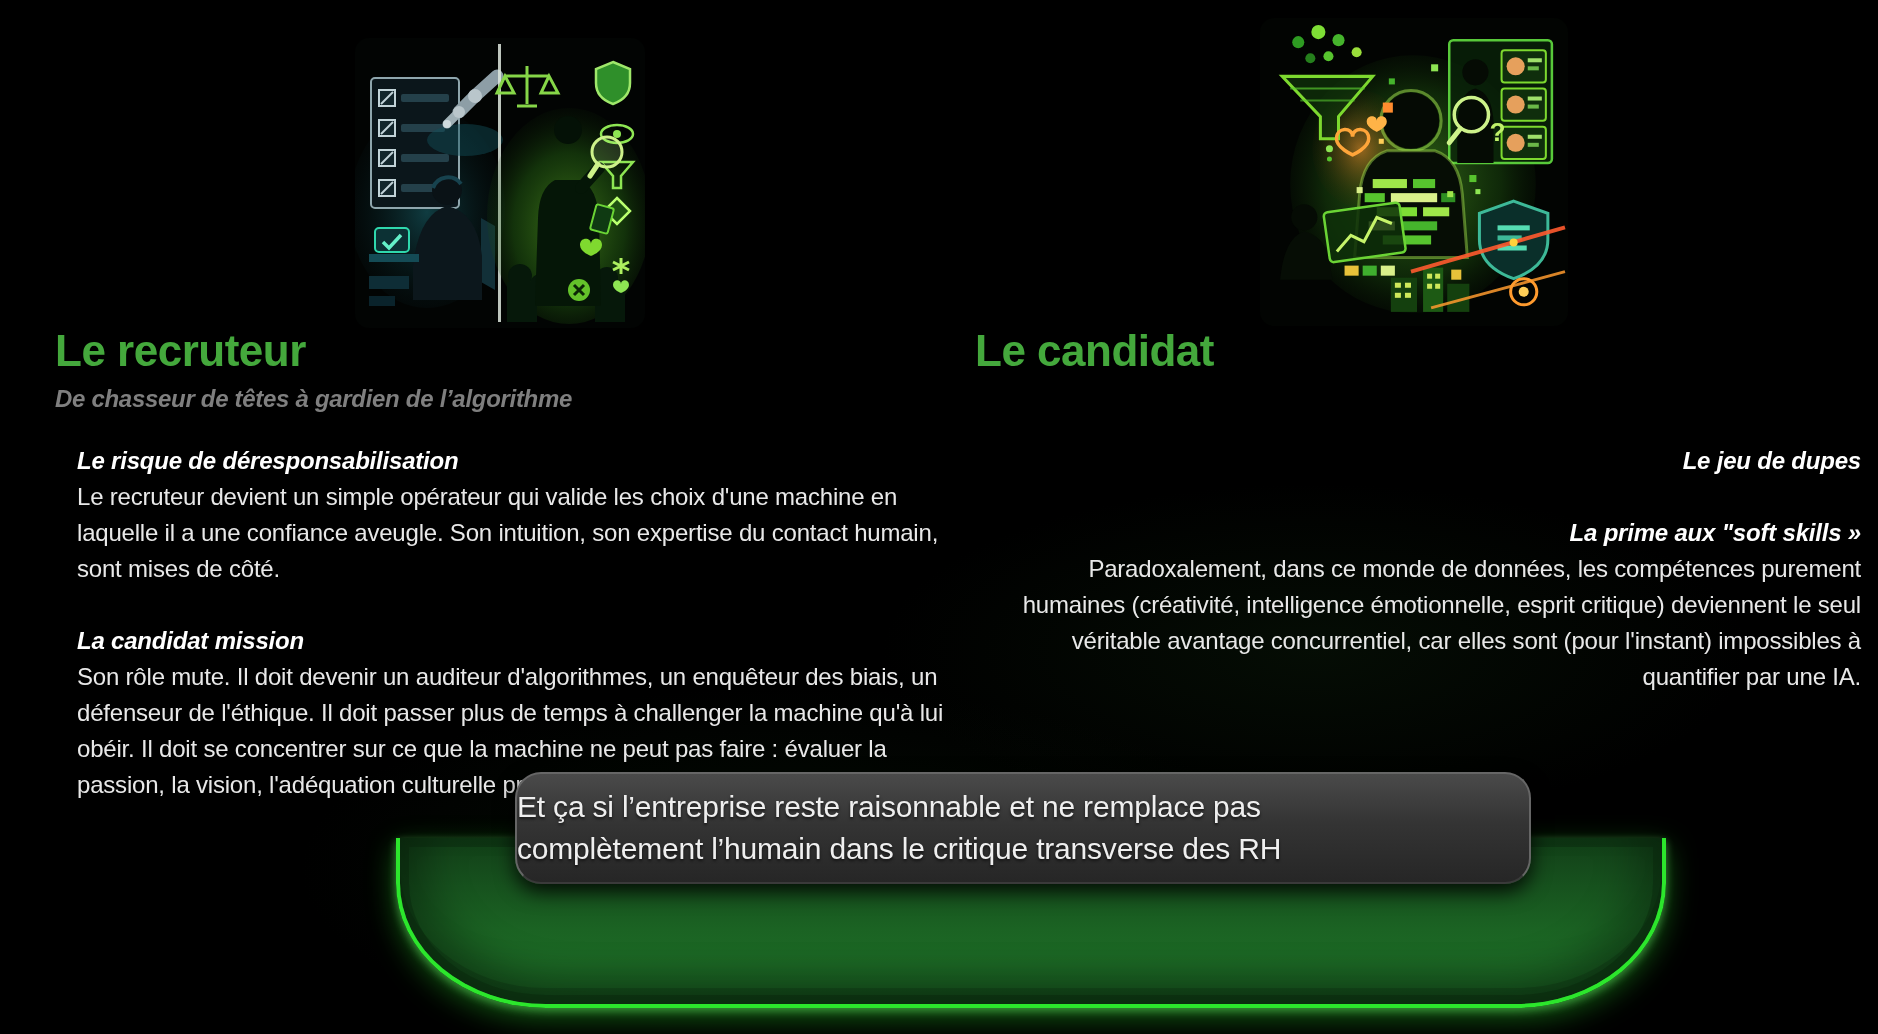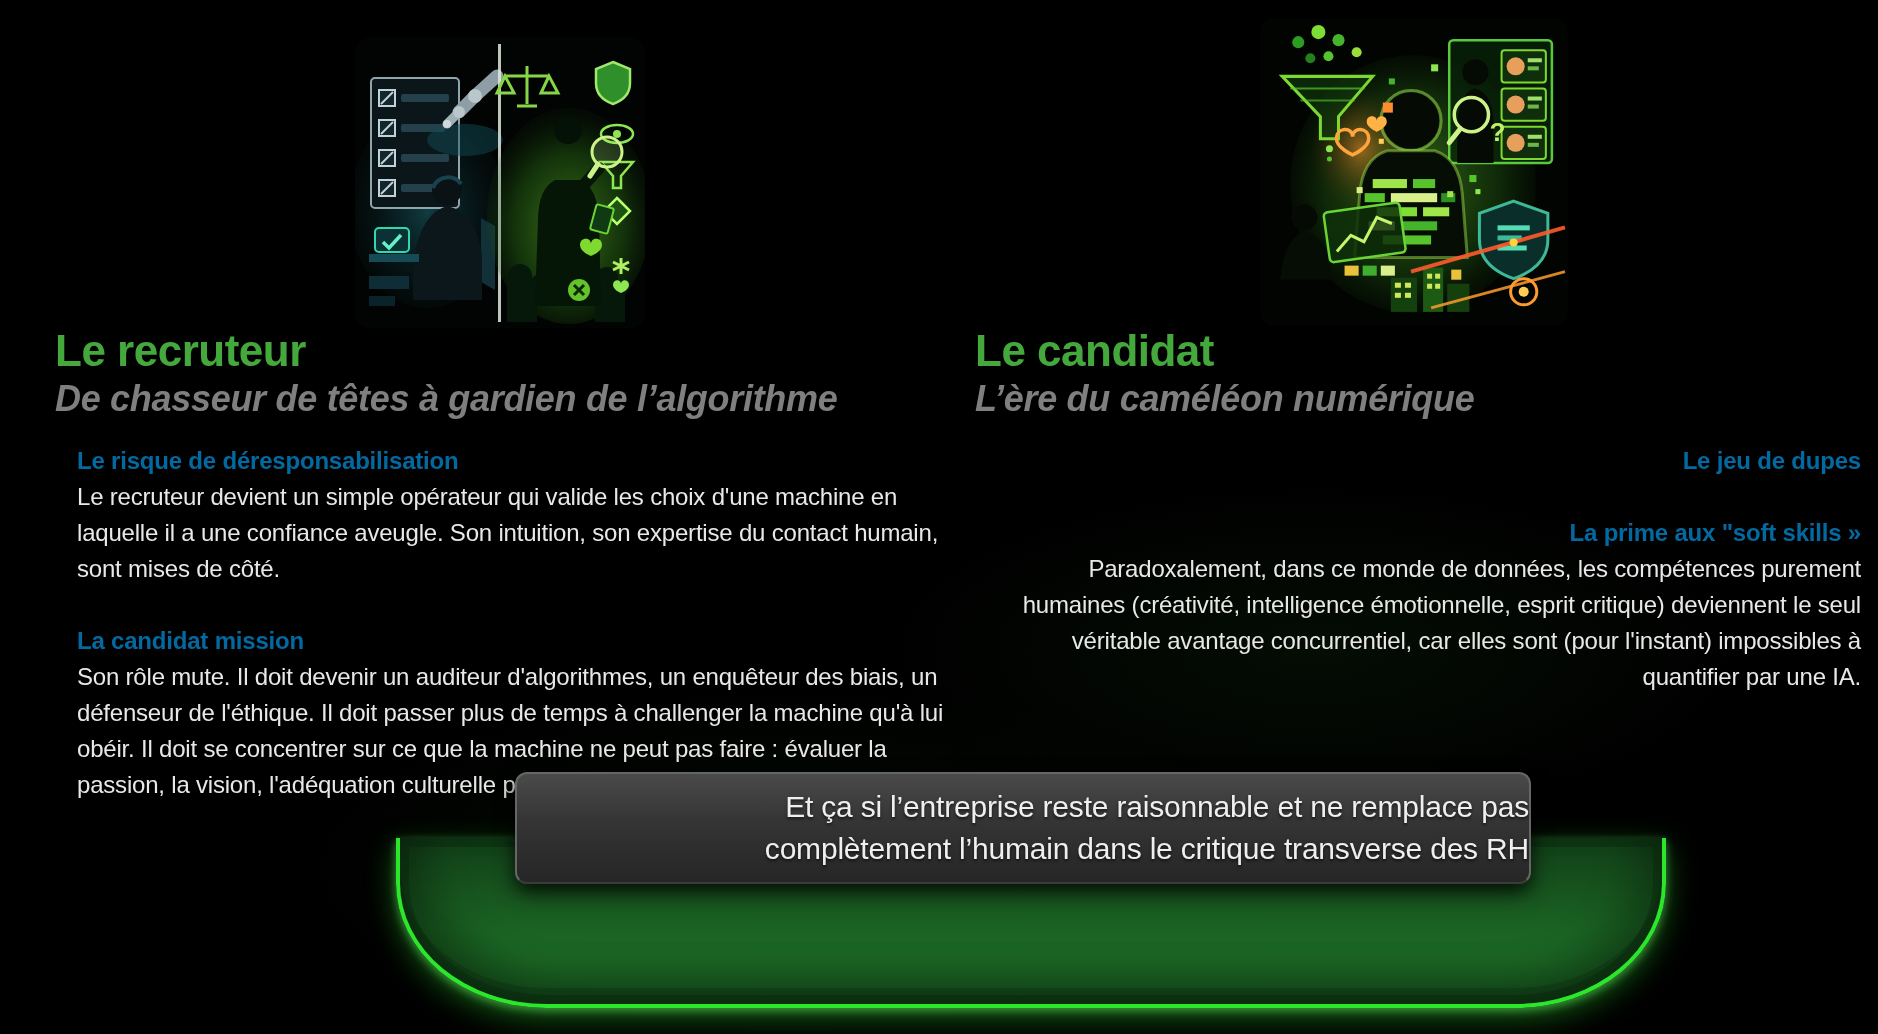--- a/index.html
+++ b/index.html
@@ -20,53 +20,53 @@
   #fig-right{left:1260px;top:18px;width:308px;height:308px;}
 
   .header{position:absolute;z-index:3;text-align:left;}
   #header-left{left:55px;top:328px;width:880px;}
   #header-right{left:975px;top:328px;width:880px;}
   .title{
     margin:0;font-size:44px;line-height:46px;font-weight:bold;
     color:#44a83c;letter-spacing:-0.5px;
   }
   .subtitle{
-    margin:6px 0 0 0;font-size:36px;line-height:38px;font-weight:bold;
+    margin:6px 0 0 0;font-size:24px;line-height:38px;font-weight:bold;
     font-style:italic;color:#7f7f7f;letter-spacing:-0.3px;
   }
 
   .textblock{position:absolute;z-index:3;top:443px;font-size:24px;line-height:36px;letter-spacing:-0.2px;color:#e8e8e8;}
   #text-left{left:77px;width:895px;}
   #text-right{left:996px;width:865px;text-align:right;}
   .section{margin:0 0 36px 0;}
-  .sec-heading{font-weight:bold;color:#0369a1;}
+  .sec-heading{font-weight:bold;color:#ffffff;font-style:italic;}
   .sec-body .b{font-weight:normal;}
 
   
   .glow-panel{
     position:absolute;z-index:1;left:396px;top:838px;width:1262px;height:166px;
     background:linear-gradient(180deg,#123f18 0%,#1b6323 55%,#1f7329 100%);
     border:4px solid #2ce62c;border-top:none;
     border-bottom-left-radius:150px 125px;border-bottom-right-radius:150px 125px;
     box-shadow:
       0 10px 30px rgba(44,230,44,.40),
       0 3px 8px rgba(140,255,140,.45),
       inset 0 0 0 9px rgba(8,34,10,.38),
       inset 26px -22px 38px rgba(0,0,0,.32),
       inset -26px -22px 38px rgba(0,0,0,.28),
       inset 0 -16px 0 rgba(0,0,0,.14);
   }
   
   .callout{
     position:absolute;z-index:6;left:515px;top:772px;width:1016px;height:112px;
-    box-sizing:border-box;border-radius:12px;
+    box-sizing:border-box;border-radius:26px;
     background:linear-gradient(180deg,#4a4a4a 0%,#343434 45%,#262626 100%);
     border:2px solid #666;border-bottom-color:#3a3a3a;
     box-shadow:0 8px 20px rgba(0,0,0,.85);
-    display:flex;flex-direction:column;justify-content:center;align-items:flex-end;
+    display:flex;flex-direction:column;justify-content:center;align-items:flex-start;
     text-align:center;color:#efefef;font-size:30px;line-height:42px;letter-spacing:-0.2px;
     text-shadow:0 2px 3px rgba(0,0,0,.6);
   }
 </style>
 </head>
 <body>
 
 <div class="slide">
 
   <svg id="fig-left" class="figure" viewBox="0 0 290 290" xmlns="http://www.w3.org/2000/svg">
@@ -303,21 +303,20 @@
     </g>
   </svg>
 
   <div class="header" id="header-left">
     <h1 class="title">Le recruteur</h1>
     <h2 class="subtitle">De chasseur de têtes à gardien de l’algorithme</h2>
   </div>
 
   <div class="header" id="header-right">
     <h1 class="title">Le candidat</h1>
-    <h2 class="subtitle">L’ère du caméléon numérique</h2>
   </div>
 
   <div class="textblock" id="text-left">
     <div class="section">
       <div class="sec-heading">Le risque de déresponsabilisation</div>
       <div class="sec-body"><span>Le recruteur devient un simple opérateur qui valide les choix d'une machine en laquelle il a une confiance aveugle. Son intuition, son expertise du contact humain, sont mises de côté.</span></div>
     </div>
     <div class="section">
       <div class="sec-heading">La candidat mission</div>
       <div class="sec-body"><span>Son rôle mute. Il doit devenir un </span><span class="b">auditeur d'algorithmes</span><span>, un </span><span class="b">enquêteur des biais</span><span>, un </span><span class="b">défenseur de l'éthique</span><span>. Il doit passer plus de temps à challenger la machine qu'à lui obéir. Il doit se concentrer sur ce que la machine ne peut pas faire : évaluer la passion, la vision, l'adéquation culturelle profonde.</span></div>

